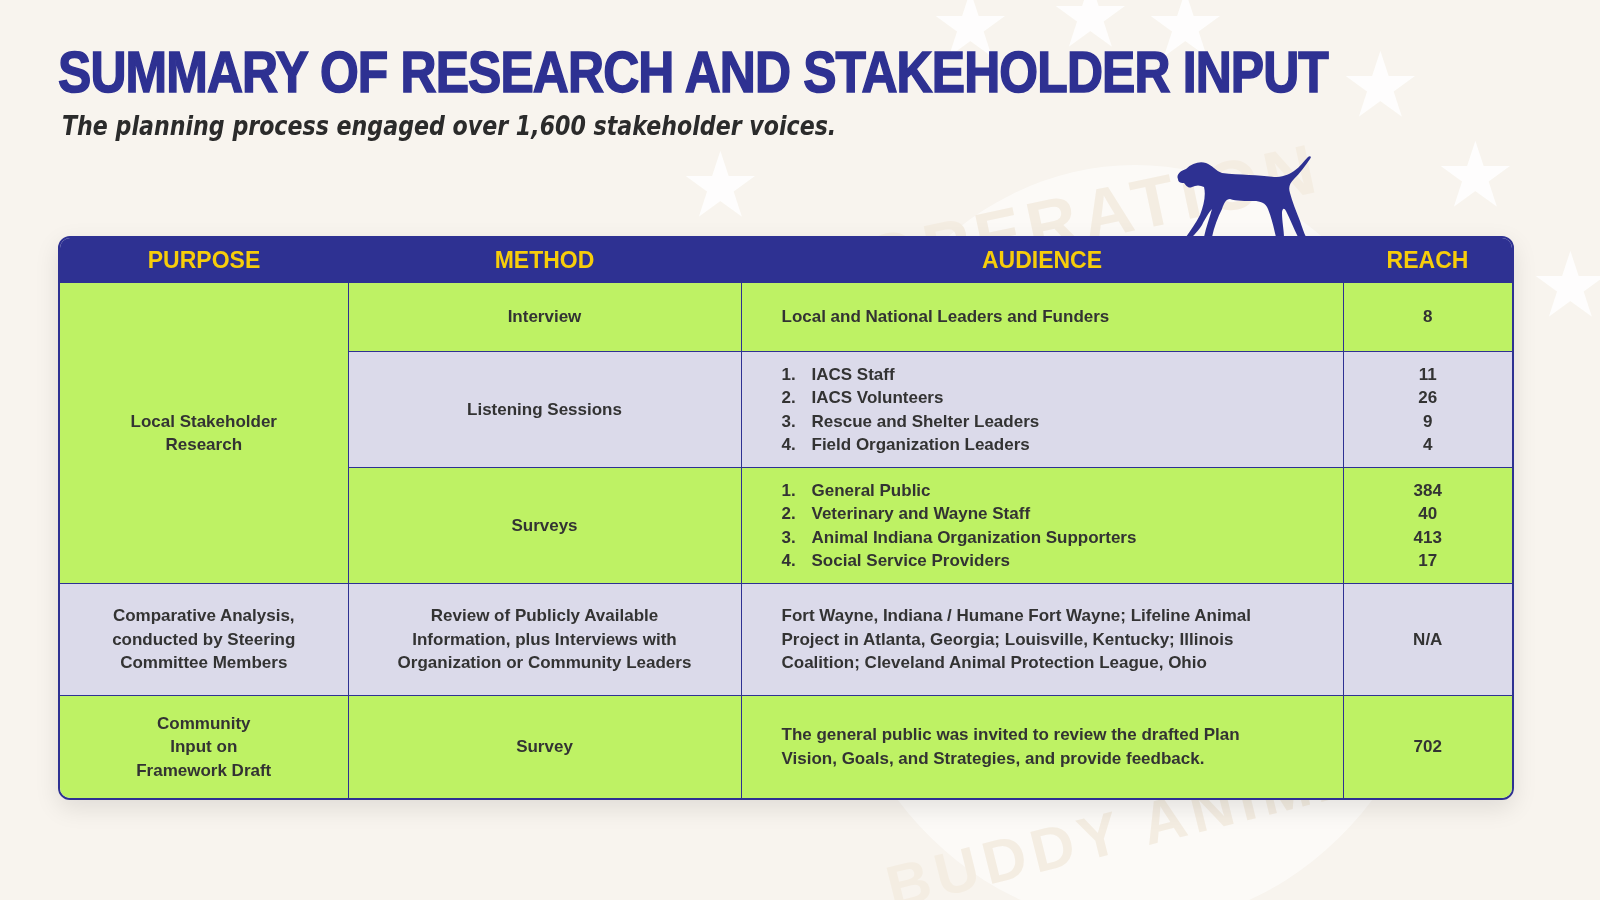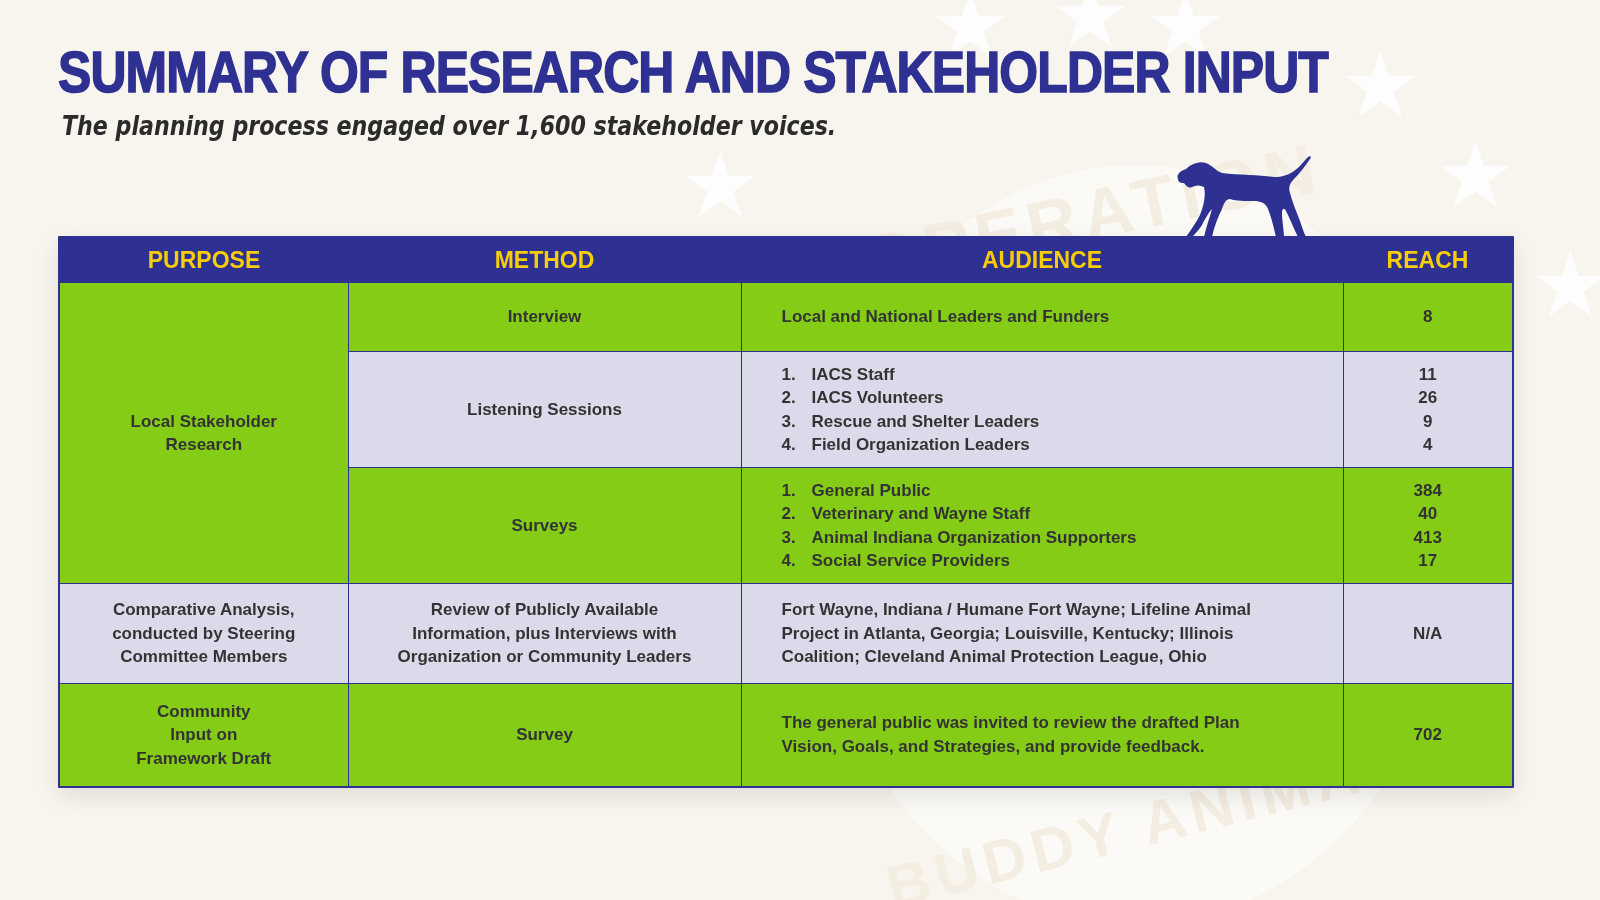--- a/index.html
+++ b/index.html
@@ -30,40 +30,40 @@
   }
   .subtitle {
     position:absolute; left:62px; top:110px; margin:0;
     font-family:"DejaVu Sans", sans-serif; font-style:italic; font-weight:700;
     font-size:27px; color:#2b2b2b;
     transform:scaleX(0.82); transform-origin:left center;
   }
   .dog { position:absolute; left:1170px; top:155px; width:170px; height:84px; }
   .table-wrap {
     position:absolute; left:58px; top:236px; width:1452px;
-    border:2px solid #2e3192; border-radius:1px; overflow:hidden;
+    border:2px solid #2e3192; border-radius:12px; overflow:hidden;
     box-shadow:0 8px 24px rgba(0,0,0,0.10);
     background:#f6f7fb;
   }
   table { border-collapse:collapse; width:100%; table-layout:fixed; }
   th {
     background:#2e3192; color:#f7cd0a; font-weight:700; font-size:23px;
     height:44px; text-align:center; padding:0;
   }
   td {
     border:1.5px solid #2e3192; color:#333333; font-weight:700; font-size:17px;
     line-height:23.5px; padding:0; vertical-align:middle;
   }
   tr td:first-child { border-left:none; }
   tr td:last-child { border-right:none; }
   tr:last-child td { border-bottom:none; }
   td.c { text-align:center; }
   td.aud { padding-left:40px; padding-right:20px; }
   td.reach { text-align:center; }
-  .light { background:#84cc16; }
+  .light { background:#bef264; }
   .shade { background:#dbdaea; }
   ol.alist { margin:0; padding:0; list-style:none; }
   ol.alist li { display:flex; }
   ol.alist .num { width:30px; }
   .reach-line { display:block; }
 </style>
 </head>
 <body>
 
 <div class="bg-seal"></div>
@@ -163,21 +163,21 @@
           </ol>
         </td>
         <td class="reach light">
           <span class="reach-line">384</span>
           <span class="reach-line">40</span>
           <span class="reach-line">413</span>
           <span class="reach-line">17</span>
         </td>
       </tr>
 
-      <tr style="height:100px;">
+      <tr style="height:112px;">
         <td class="c shade" style="padding:0 38px;">Comparative Analysis, conducted by Steering Committee Members</td>
         <td class="c shade" style="padding:0 40px;">Review of Publicly Available Information, plus Interviews with Organization or Community Leaders</td>
         <td class="aud shade" style="padding-right:40px;">Fort Wayne, Indiana / Humane Fort Wayne; Lifeline Animal Project in Atlanta, Georgia; Louisville, Kentucky; Illinois Coalition; Cleveland Animal Protection League, Ohio</td>
         <td class="reach shade">N/A</td>
       </tr>
 
       <tr style="height:102px;">
         <td class="c light" style="padding:0 76px;">Community Input on Framework Draft</td>
         <td class="c light">Survey</td>
         <td class="aud light" style="padding-right:80px;">The general public was invited to review the drafted Plan Vision, Goals, and Strategies, and provide feedback.</td>

